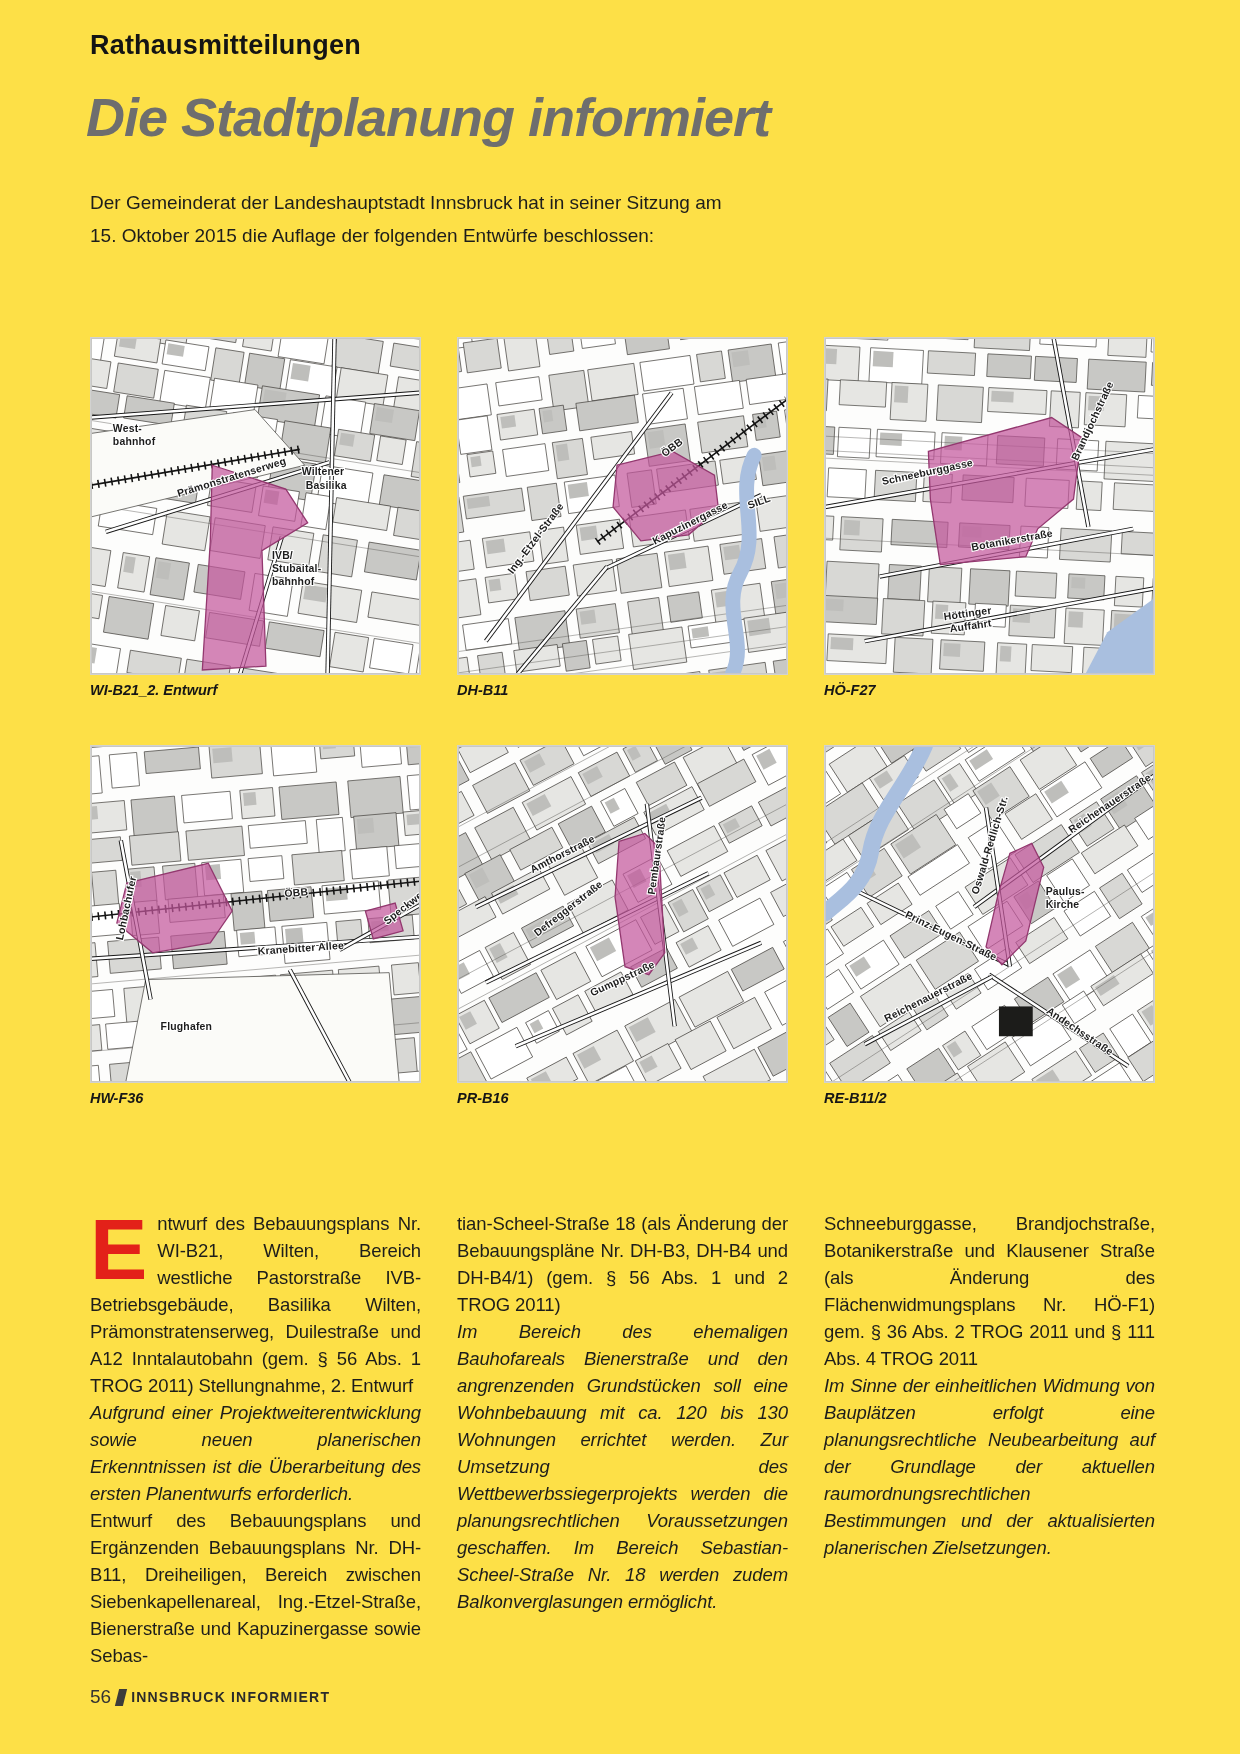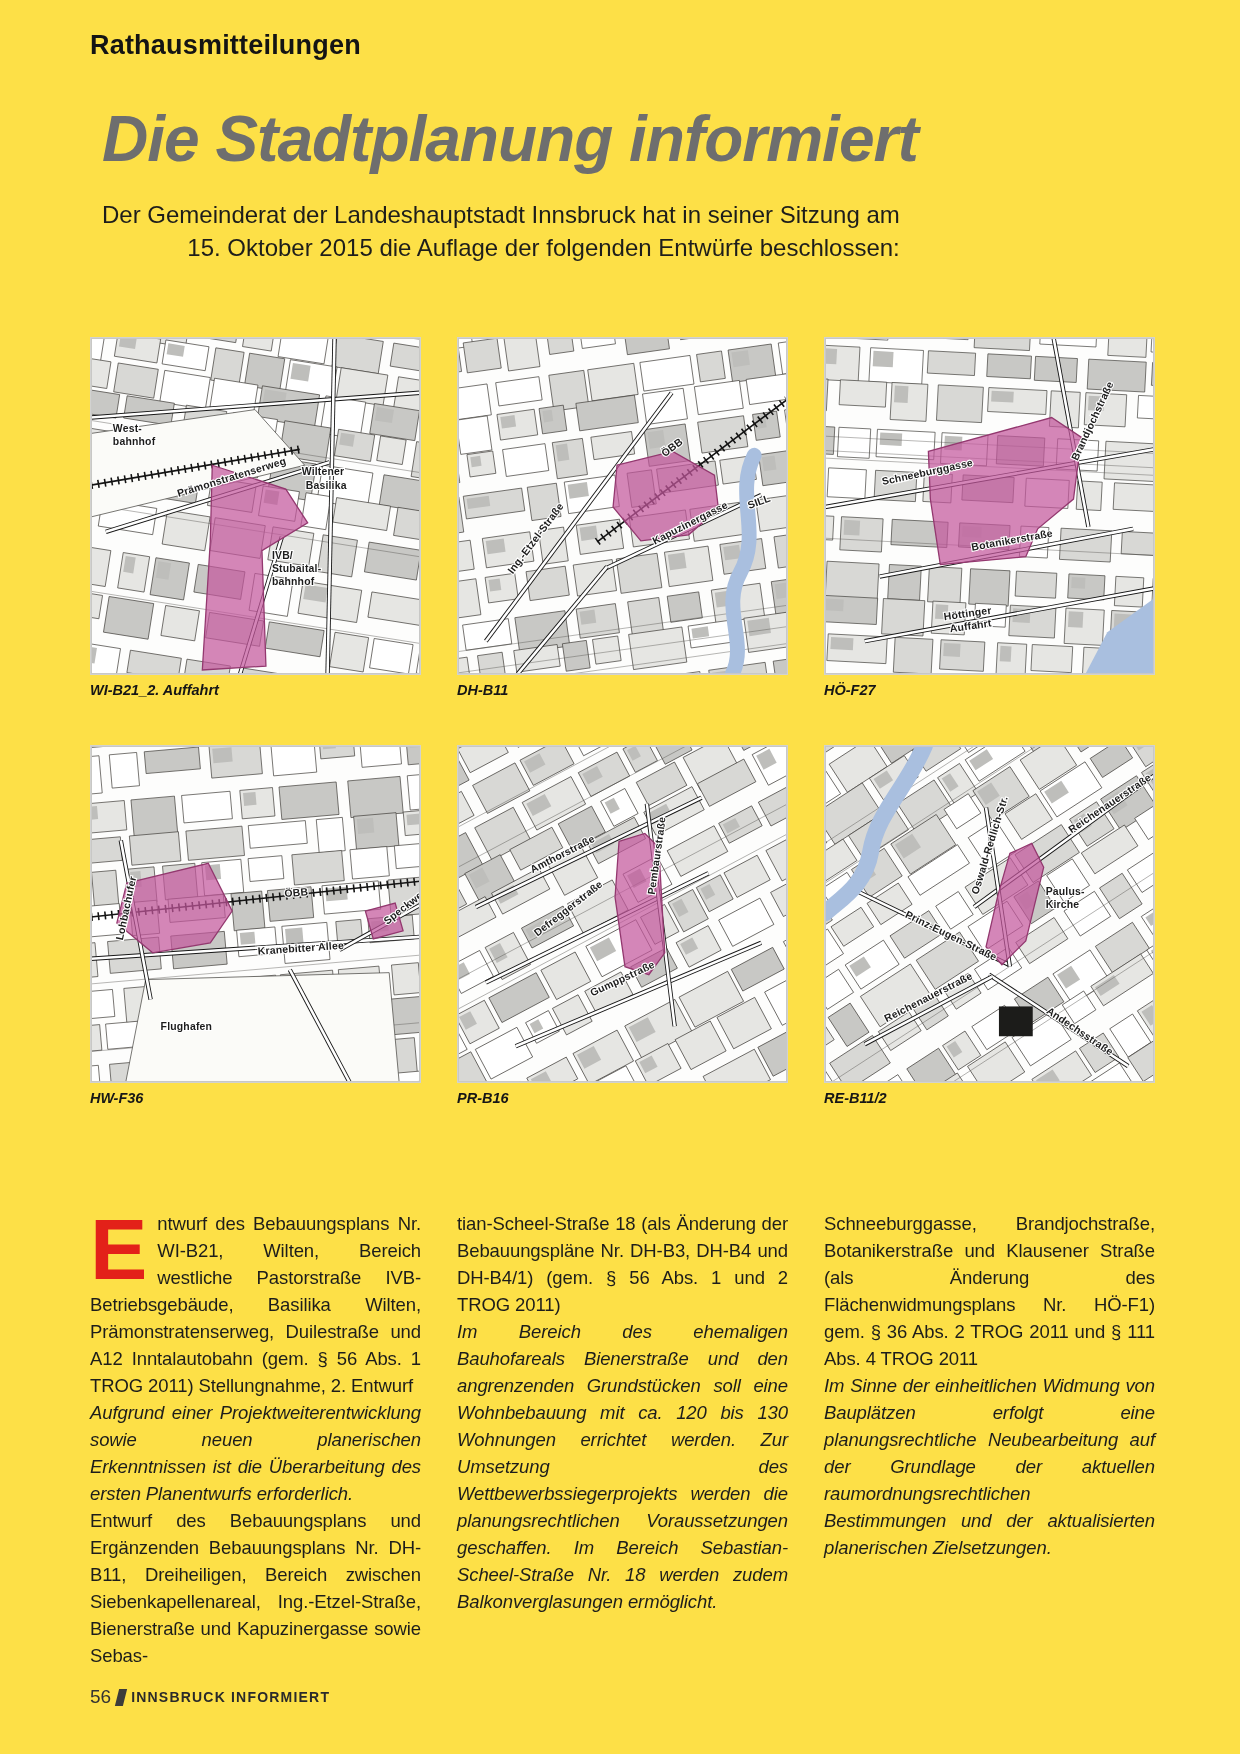--- a/index.html
+++ b/index.html
@@ -1,21 +1,21 @@
 <!DOCTYPE html>
 <html><head>
 <meta charset="utf-8">
 <style>
   html,body{margin:0;padding:0;background:#ffffff;}
   .page{position:relative;width:1240px;height:1754px;background:#fde047;overflow:hidden;
         font-family:"Liberation Sans","DejaVu Sans",sans-serif;color:#1d1d1b;}
   .kicker{position:absolute;left:90px;top:30px;font-size:27px;font-weight:700;color:#141414;letter-spacing:.2px;}
-  .title{position:absolute;left:86px;top:86px;margin:16px;font-size:64px;font-style:italic;font-weight:700;
+  .title{position:absolute;left:86px;top:86px;margin:0;font-size:54px;font-style:italic;font-weight:700;
          color:#6e6e6e;letter-spacing:-1px;}
-  .intro{position:absolute;left:90px;top:186px;margin:12px;font-size:24px;line-height:33px;color:#1d1d1b;text-align:right;}
+  .intro{position:absolute;left:90px;top:186px;margin:0;font-size:19px;line-height:33px;color:#1d1d1b;}
   .maps-row{position:absolute;left:90px;display:flex;gap:36px;}
   #maps-row-1{top:337px;}
   #maps-row-2{top:745px;}
   .map-cell{width:331px;}
   .map-frame{width:331px;height:338px;border:1px solid #d2d2d0;box-sizing:border-box;background:#fdfdfc;}
   .map-svg{display:block;width:100%;height:100%;}
   .map-caption{margin-top:7px;font-size:14.5px;font-weight:700;font-style:italic;color:#161616;}
   .text-cols{position:absolute;left:90px;top:1210px;width:1065px;display:grid;
              grid-template-columns:331px 331px 331px;column-gap:36px;}
   .col p{margin:0;font-size:18.5px;line-height:27px;text-align:justify;letter-spacing:-0.1px;color:#1d1d1b;}
@@ -259,21 +259,21 @@
             <text x="22" y="108" font-size="10.5" font-weight="bold" fill="#1c1c1c" stroke="#ffffff" stroke-width="2.2" paint-order="stroke" letter-spacing="0.2">bahnhof</text>
             <text x="88" y="160" font-size="10.5" font-weight="bold" fill="#1c1c1c" stroke="#ffffff" stroke-width="2.2" paint-order="stroke" letter-spacing="0.2" transform="rotate(-17 88 160)">Prämonstratenserweg</text>
             <text x="212" y="138" font-size="10.5" font-weight="bold" fill="#1c1c1c" stroke="#ffffff" stroke-width="2.2" paint-order="stroke" letter-spacing="0.2">Wiltener</text>
             <text x="216" y="152" font-size="10.5" font-weight="bold" fill="#1c1c1c" stroke="#ffffff" stroke-width="2.2" paint-order="stroke" letter-spacing="0.2">Basilika</text>
             <text x="182" y="222" font-size="10.5" font-weight="bold" fill="#1c1c1c" stroke="#ffffff" stroke-width="2.2" paint-order="stroke" letter-spacing="0.2">IVB/</text>
             <text x="182" y="235" font-size="10.5" font-weight="bold" fill="#1c1c1c" stroke="#ffffff" stroke-width="2.2" paint-order="stroke" letter-spacing="0.2">Stubaital-</text>
             <text x="182" y="248" font-size="10.5" font-weight="bold" fill="#1c1c1c" stroke="#ffffff" stroke-width="2.2" paint-order="stroke" letter-spacing="0.2">bahnhof</text>
             <rect x="0.5" y="0.5" width="330" height="337" fill="none" stroke="#c8c8c6"></rect>
           </svg>
         </div>
-        <div class="map-caption">WI-B21_2. Auffahrt</div>
+        <div class="map-caption">WI-B21_2. Entwurf</div>
       </div>
       <div class="map-cell">
         <div class="map-frame">
           <svg viewBox="0 0 331 338" class="map-svg">
             <rect x="0" y="0" width="331" height="338" fill="#fdfdfc"></rect>
             <g transform="rotate(-8 165 169)">
               <rect x="-90.0" y="-90.0" width="32.8" height="26.4" fill="#c8c8c5" stroke="#45433f" stroke-width="0.7"></rect>
               <rect x="-52.8" y="-90.0" width="26.6" height="35.2" fill="#d8d8d5" stroke="#45433f" stroke-width="0.7"></rect>
               <rect x="-14.6" y="-90.0" width="52.0" height="34.9" fill="#ffffff" stroke="#45433f" stroke-width="0.7"></rect>
               <rect x="41.7" y="-90.0" width="51.7" height="23.2" fill="#d8d8d5" stroke="#45433f" stroke-width="0.7"></rect>

